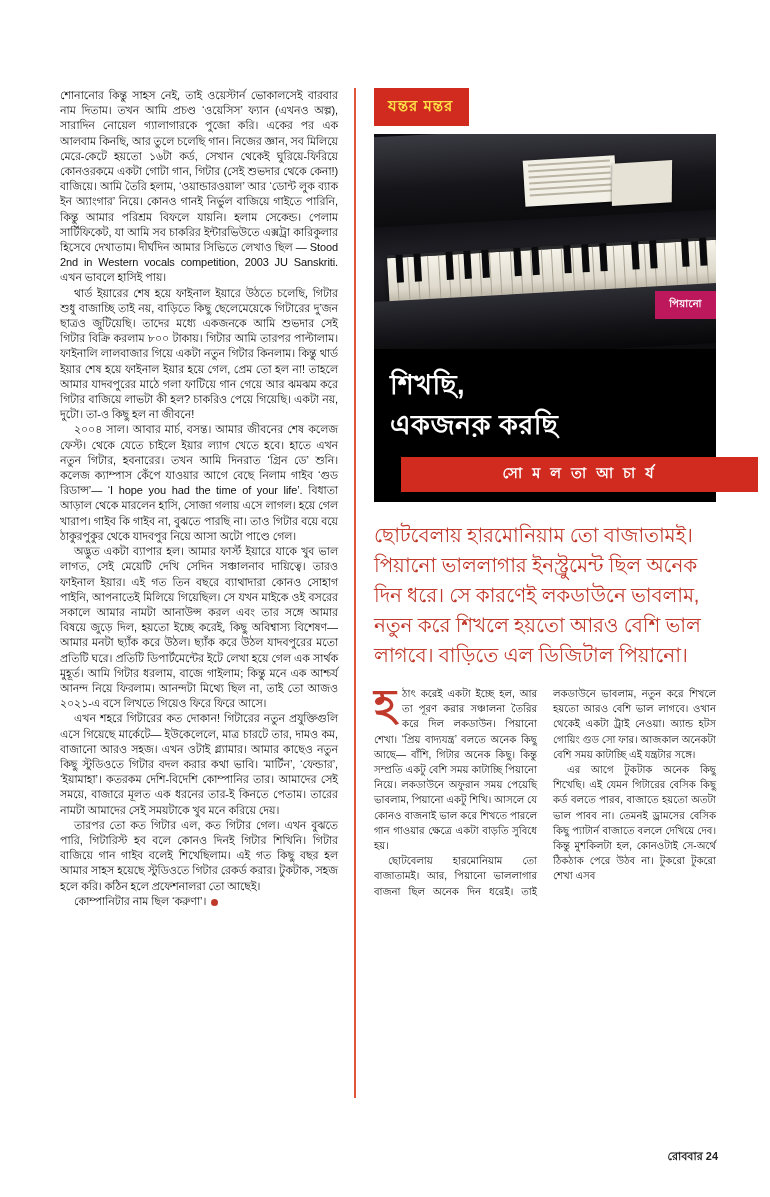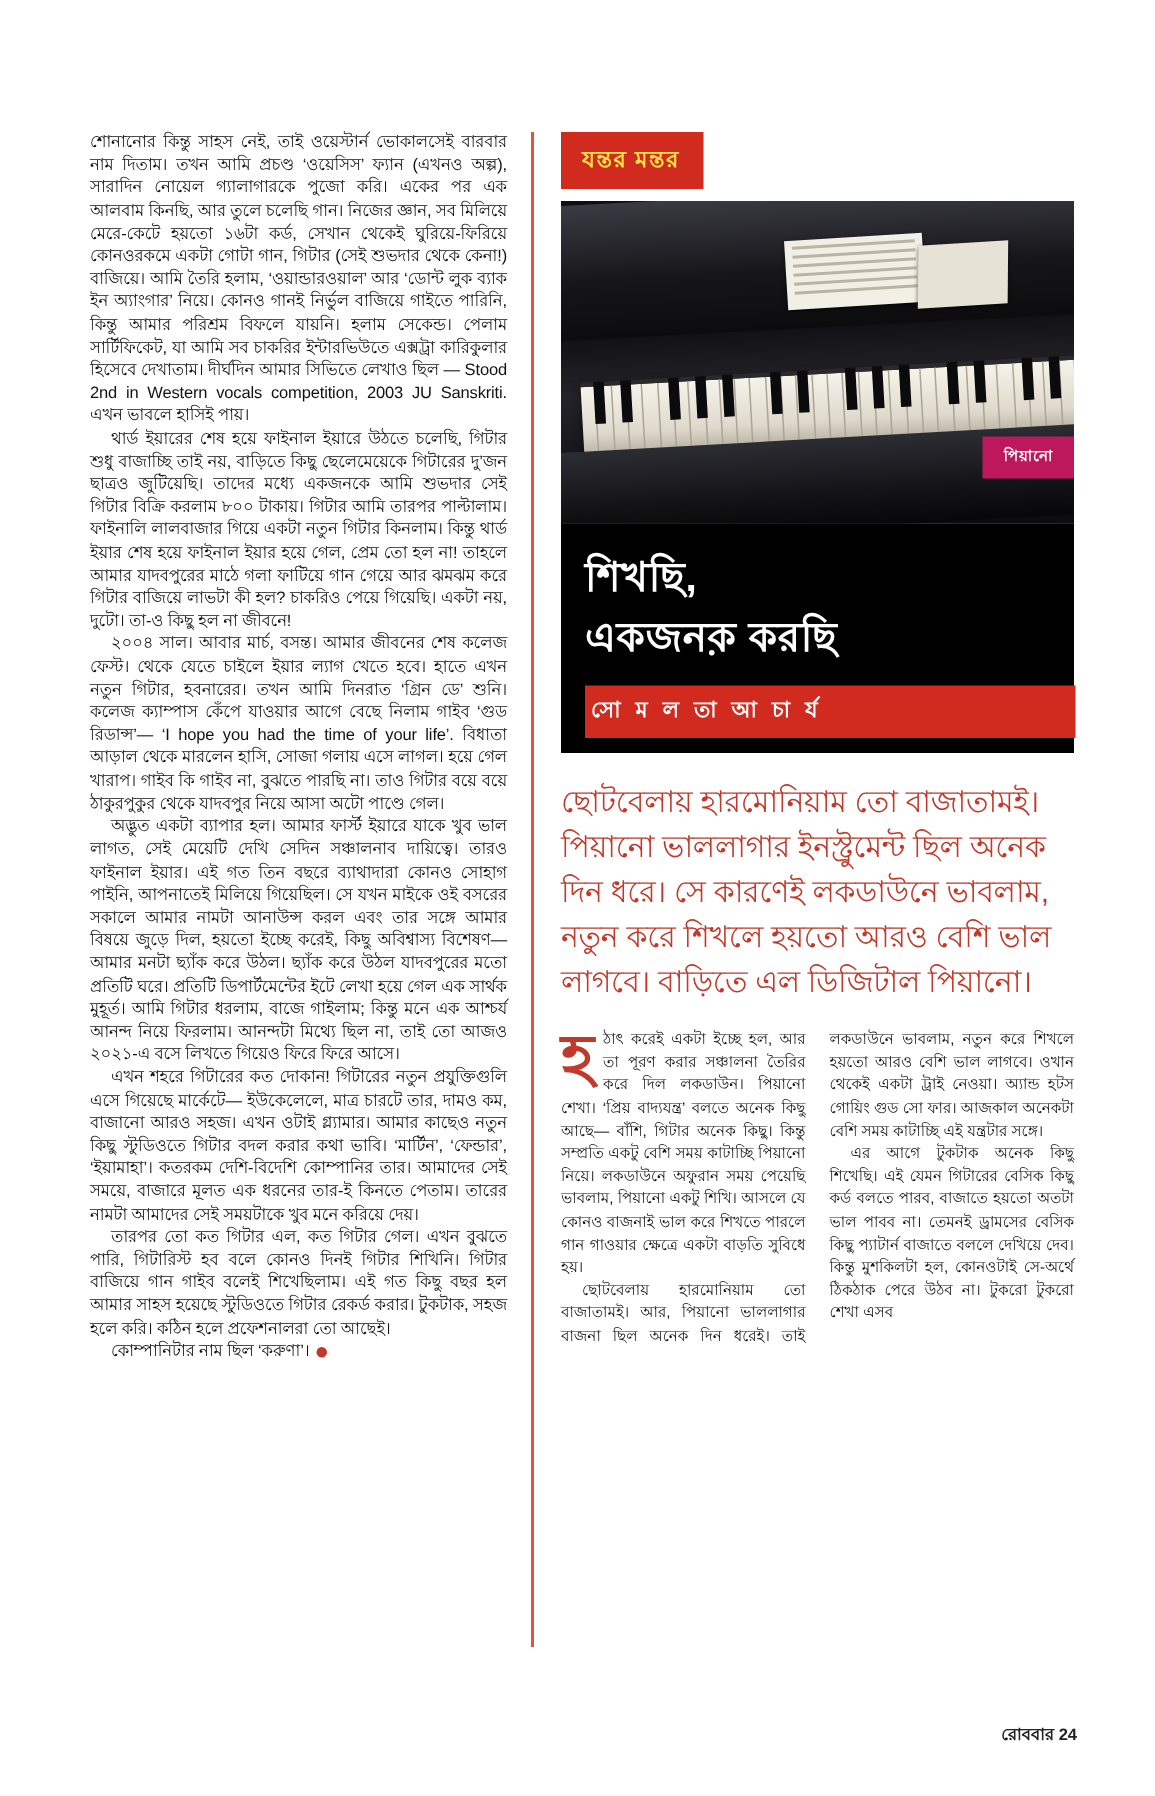--- a/index.html
+++ b/index.html
@@ -156,22 +156,24 @@
     color: #ffffff;
     letter-spacing: .5px;
   }
   .byline {
     margin-top: 12px;
     background: #d12b1f;
     color: #fff;
     font-size: 14.5px;
     font-weight: bold;
     letter-spacing: 3px;
+    text-align: center;
     padding: 5px 4px 6px;
-    width: 327px;
+    width: 357px;
+    margin-left: 11px;
   }
 
   
   .standfirst {
     margin-top: 18px;
     width: 330px;
     font-size: 20px;
     line-height: 30px;
     color: #c0392b;
     letter-spacing: -0.2px;

